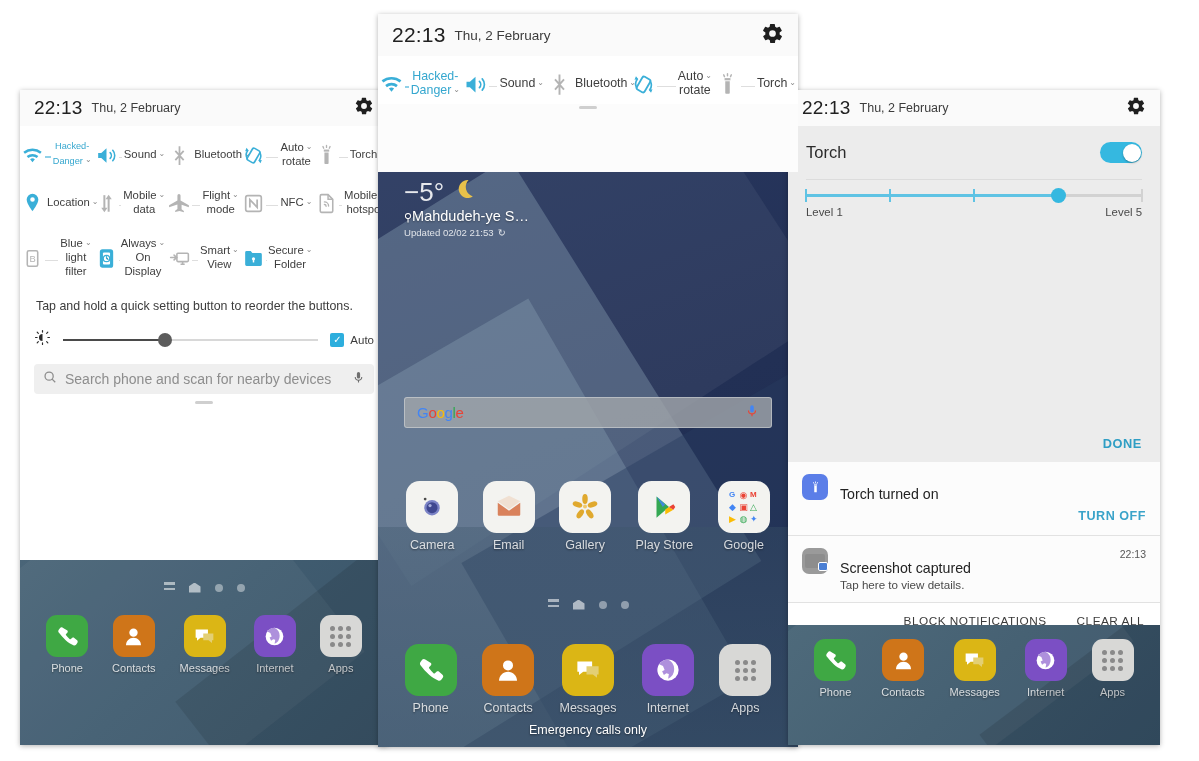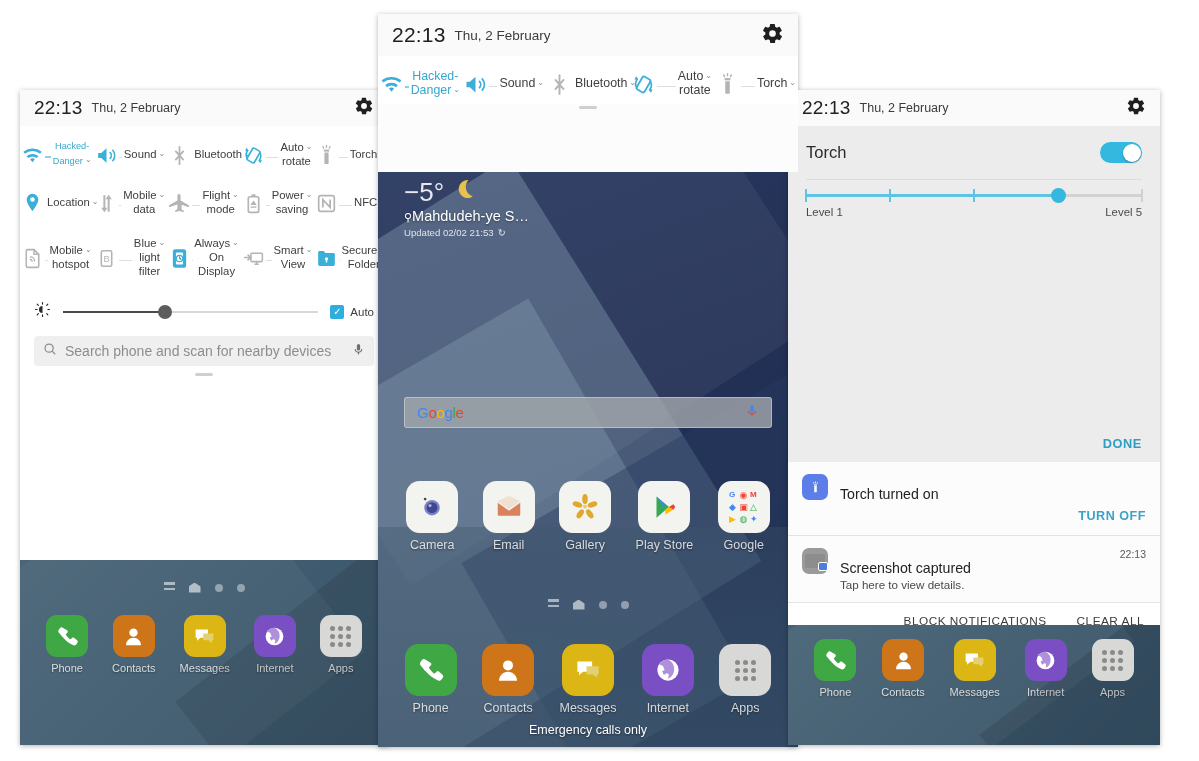--- a/index.html
+++ b/index.html
@@ -222,32 +222,20 @@
           <svg width="25" height="25" viewBox="0 0 24 24">
             <path fill="#b4b4b4" d="M21 15.5v-1.8l-8-4.5V4.4a1.5 1.5 0 0 0-3 0v4.8l-8 4.5v1.8l8-2.5v4.3l-2.2 1.6v1.3L12 19.3l4.2 1.2v-1.3L14 17.6v-4.3z"></path>
           </svg>
         </span>
         <span class="qs-rule"></span>
         <span class="qs-lbl"><span>Flight</span><span class="chev">⌄</span><br><span>mode</span></span>
       </div>
       <div class="qs-cell">
         <span class="qs-ico">
           <svg width="25" height="25" viewBox="0 0 24 24">
-            <rect x="7" y="5.5" width="10" height="15" rx="1.6" fill="none" stroke="#b4b4b4" stroke-width="1.6"></rect>
-            <rect x="10" y="3.2" width="4" height="2" fill="#b4b4b4"></rect>
-            <path fill="#b4b4b4" d="M12 9l3 4.4h-6z"></path>
-            <path fill="#b4b4b4" d="M9.2 14.8h5.6v1.3H9.2z"></path>
-          </svg>
-        </span>
-        <span class="qs-rule"></span>
-        <span class="qs-lbl"><span>Power</span><span class="chev">⌄</span><br><span>saving</span></span>
-      </div>
-      <div class="qs-cell">
-        <span class="qs-ico">
-          <svg width="25" height="25" viewBox="0 0 24 24">
             <rect x="4.5" y="4.5" width="15" height="15" rx="2" fill="none" stroke="#b4b4b4" stroke-width="1.6"></rect>
             <path fill="none" stroke="#b4b4b4" stroke-width="1.7" d="M8.5 15.8V8.4l7 7.2V8.2"></path>
           </svg>
         </span>
         <span class="qs-rule"></span>
         <span class="qs-lbl"><span>NFC</span><span class="chev">⌄</span></span>
       </div>
       <div class="qs-cell">
         <span class="qs-ico">
           <svg width="25" height="25" viewBox="0 0 24 24">
@@ -298,20 +286,21 @@
             <path fill="#3aafd8" d="M4 6.2a1.4 1.4 0 0 1 1.4-1.4h3.9l1.6 2h7.7A1.4 1.4 0 0 1 20 8.2v9.6a1.4 1.4 0 0 1-1.4 1.4H5.4A1.4 1.4 0 0 1 4 17.8z"></path>
             <circle cx="12" cy="12.3" r="1.5" fill="#fff"></circle>
             <rect x="11.3" y="12.8" width="1.4" height="3" fill="#fff"></rect>
           </svg>
         </span>
         <span class="qs-rule"></span>
         <span class="qs-lbl"><span>Secure</span><span class="chev">⌄</span><br><span>Folder</span></span>
       </div>
     </div>
 
+  <div class="hint">Tap and hold a quick setting button to reorder the buttons.</div>
 
   <div class="bright-row">
     <span>
       <svg width="17" height="17" viewBox="0 0 24 24">
           <path fill="#2b2b2b" d="M12 7a5 5 0 1 0 0 10V7zm0-5v2.5M12 19.5V22M4.2 4.2l1.8 1.8M18 18l1.8 1.8M2 12h2.5M19.5 12H22M4.2 19.8L6 18M18 6l1.8-1.8"></path>
           <g stroke="#2b2b2b" stroke-width="1.7" stroke-linecap="round">
             <path d="M12 2.2v2.2M12 19.6v2.2M4.5 4.5l1.6 1.6M17.9 17.9l1.6 1.6M2.2 12h2.2M19.6 12h2.2M4.5 19.5l1.6-1.6M17.9 6.1l1.6-1.6"></path>
           </g>
         </svg>
     </span>

